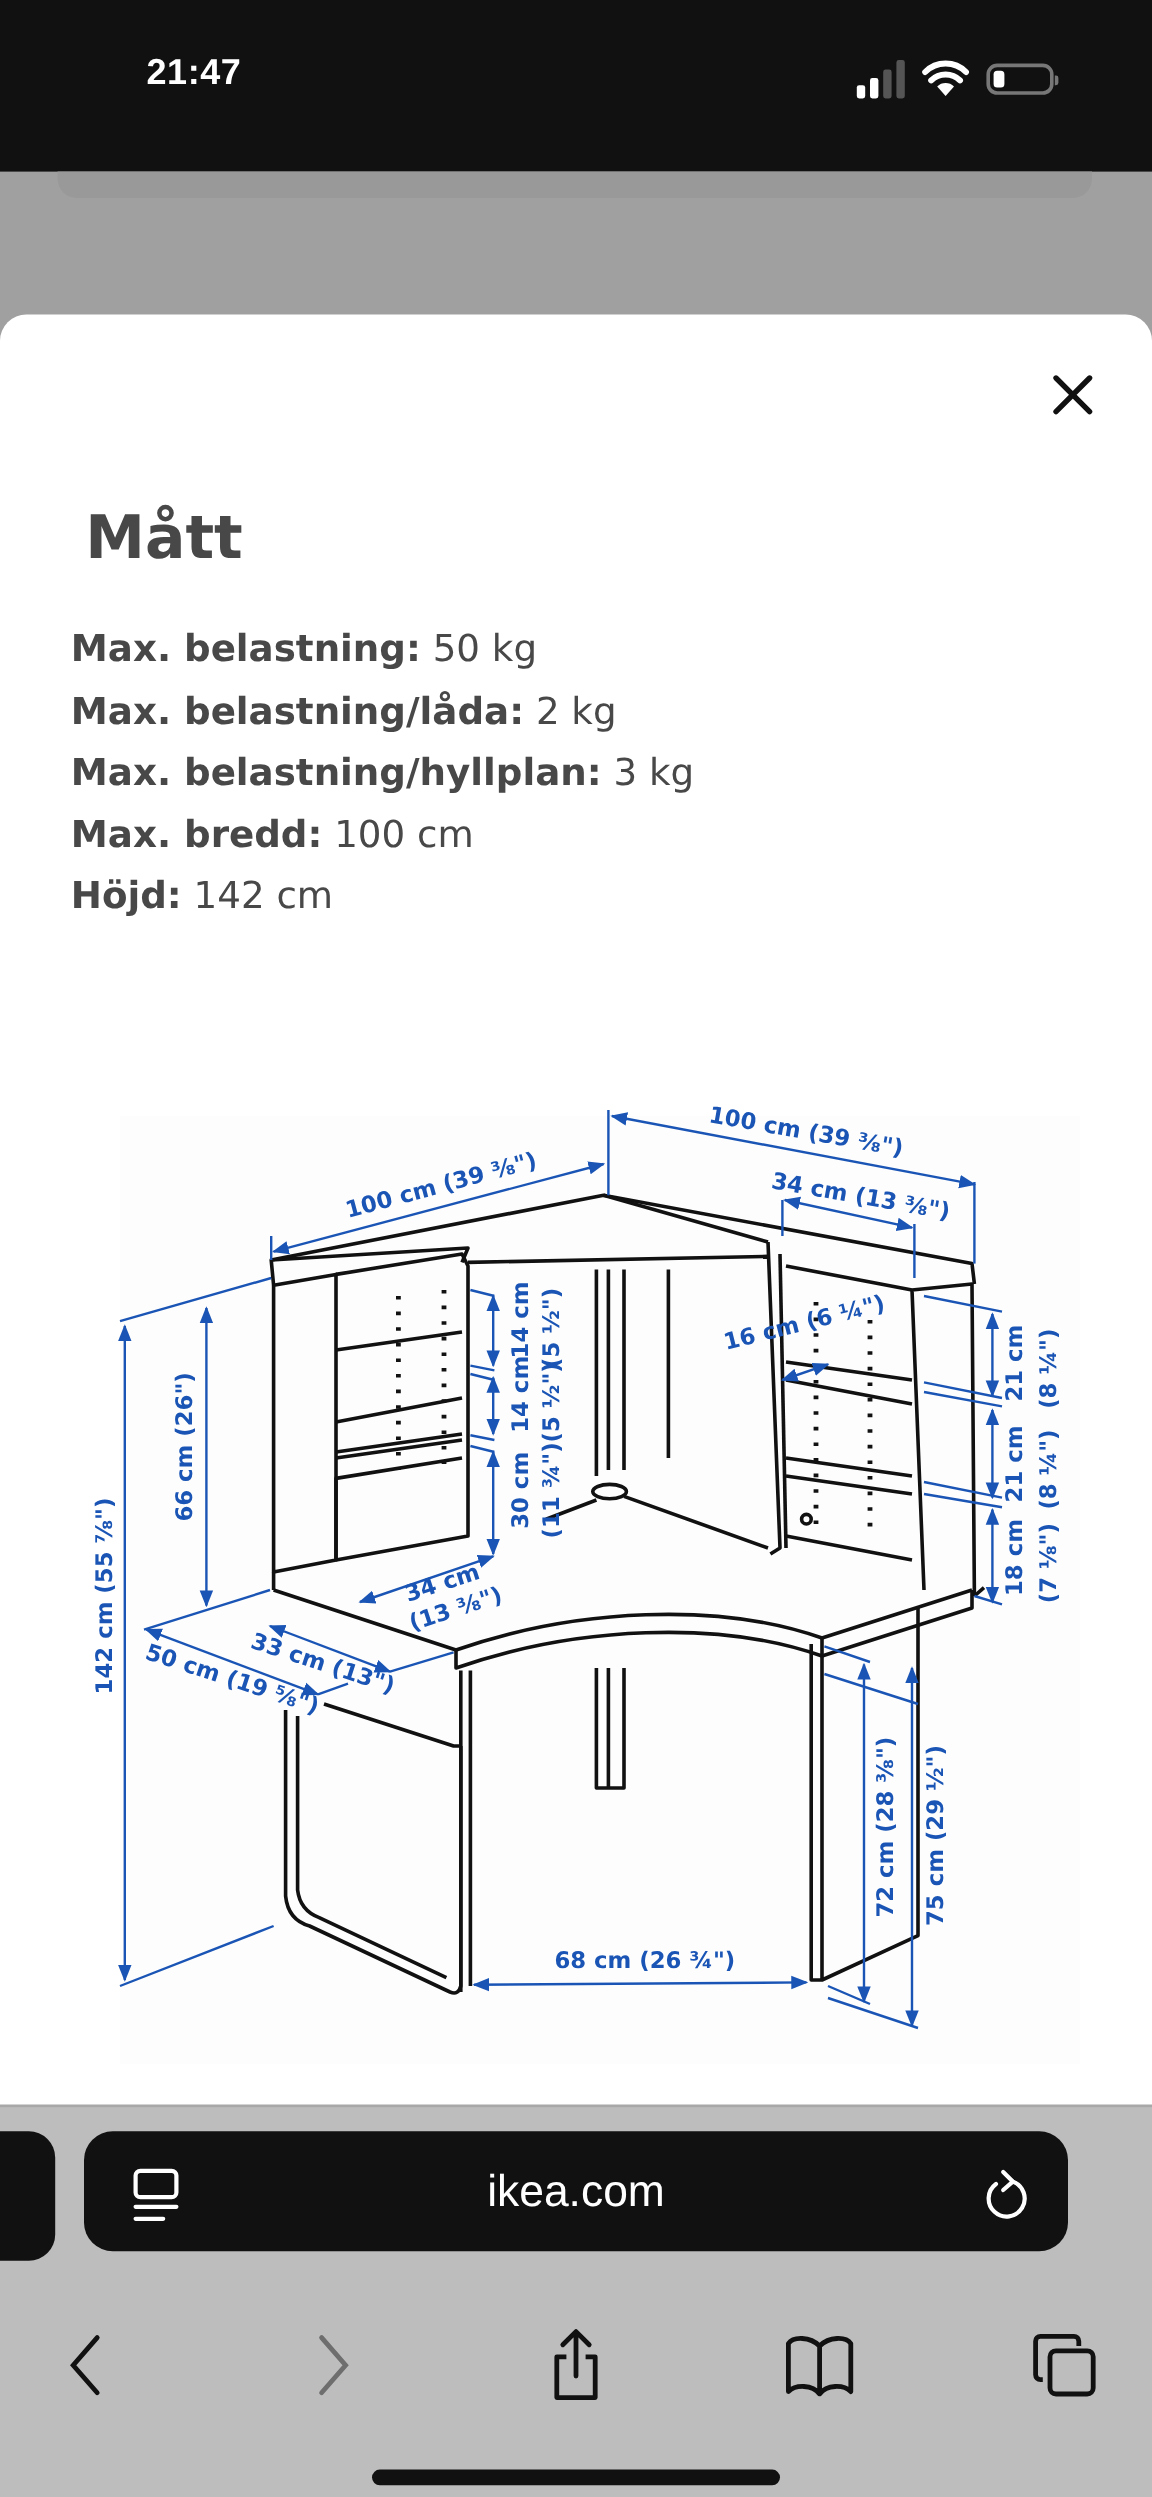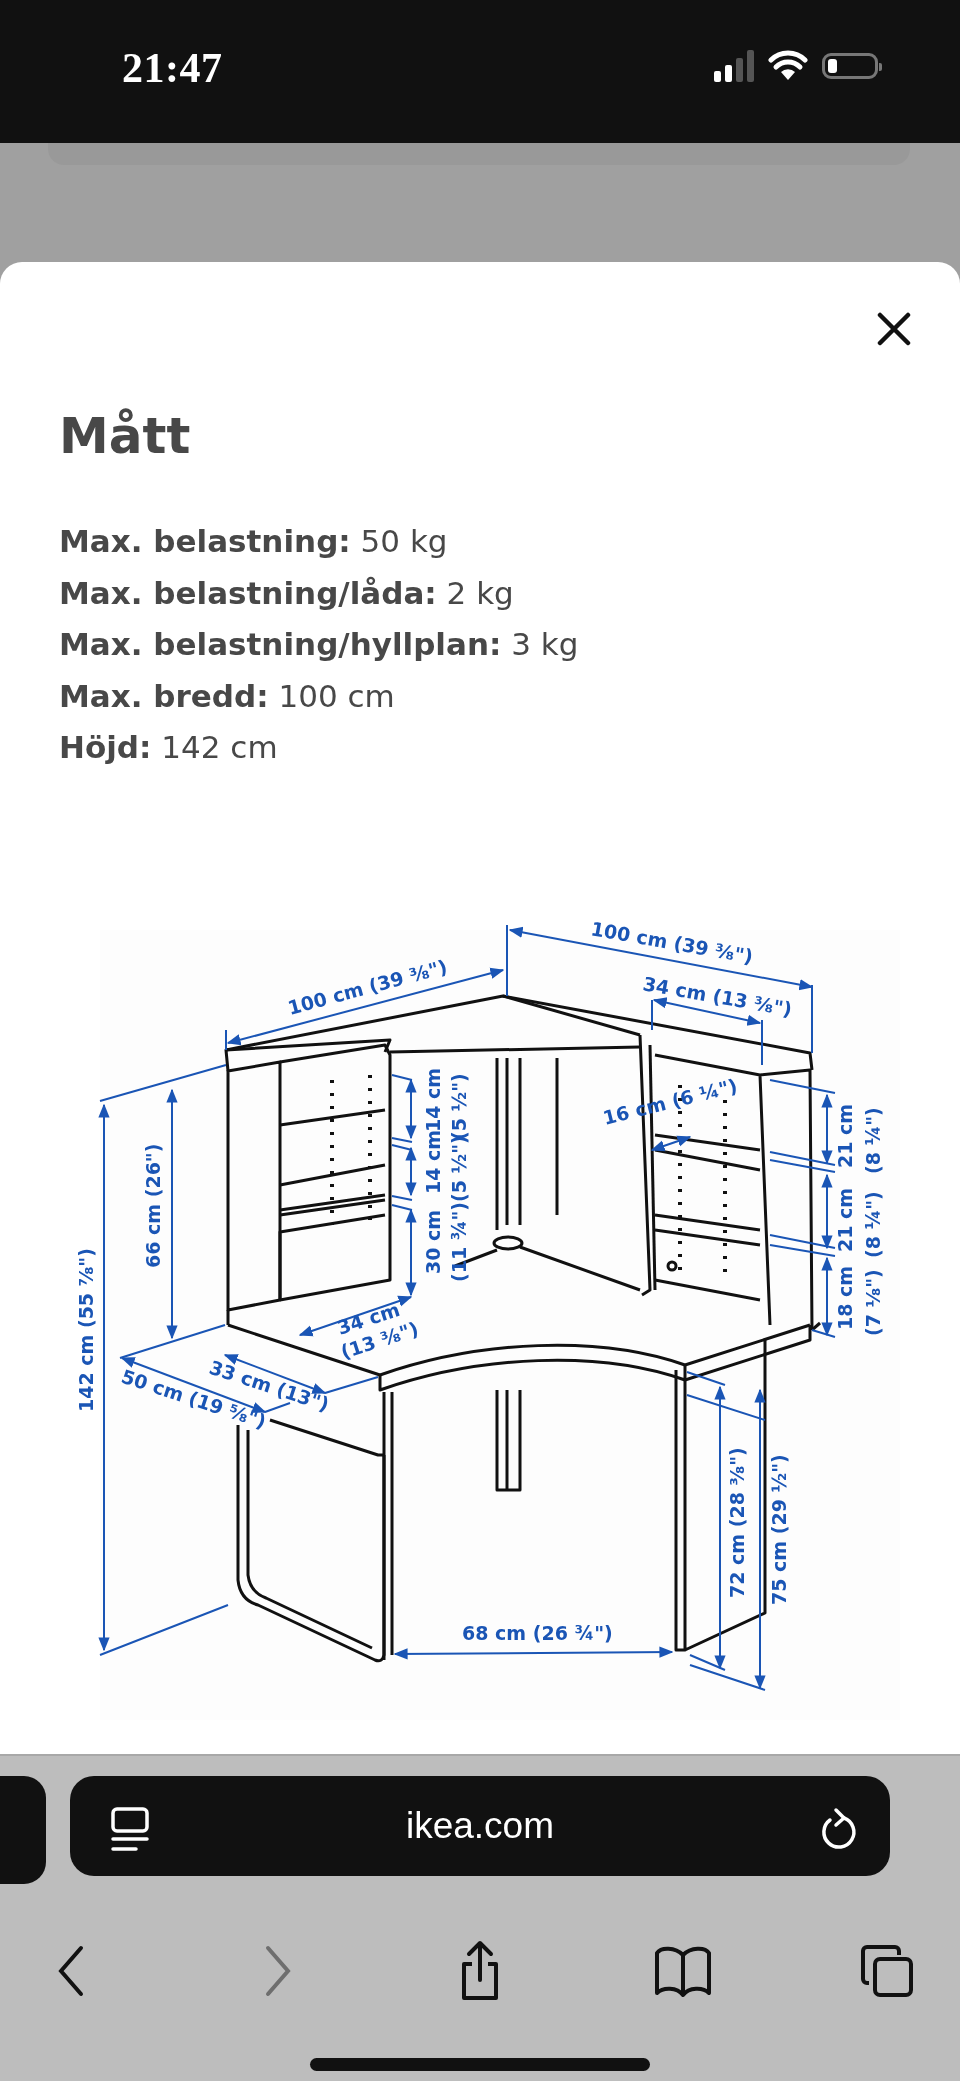--- a/index.html
+++ b/index.html
@@ -7,22 +7,22 @@
     width: 960px; height: 2081px; overflow: hidden; position: relative;
     background: #a0a0a0;
     font-family: "DejaVu Sans", "Liberation Sans", sans-serif;
   }
   
   .status-bar {
     position: absolute; left: 0; top: 0; width: 960px; height: 143px;
     background: #111111; color: #fff;
   }
   .status-time {
-    position: absolute; left: 122px; top: 44px; font-size: 42px; font-weight: 700;
-    font-family: Liberation Serif, serif; letter-spacing: 0.5px;
+    position: absolute; left: 122px; top: 44px; font-size: 30px; font-weight: 700;
+    font-family: Liberation Sans, sans-serif; letter-spacing: 0.5px;
   }
   .status-icons { position: absolute; right: 82px; top: 50px; display: flex; align-items: center; gap: 14px; }
   .signal { display: flex; align-items: flex-end; gap: 4px; height: 32px; }
   .signal span { width: 7px; border-radius: 2px; background: #fff; }
   .signal span.dim { background: #555; }
   .battery {
     width: 56px; height: 26px; border: 3px solid #777; border-radius: 9px; position: relative; box-sizing: border-box;
   }
   .battery::before { content: ""; position: absolute; left: 3px; top: 3px; width: 9px; height: 14px; background: #fff; border-radius: 3px; }
   .battery::after { content: ""; position: absolute; right: -7px; top: 7px; width: 3px; height: 8px; background: #777; border-radius: 0 2px 2px 0; }
@@ -35,21 +35,21 @@
   
   .sheet {
     position: absolute; left: 0; top: 262px; width: 960px; height: 1492px;
     background: #fff; border-radius: 22px 22px 0 0;
   }
   .close-btn {
     position: absolute; right: 44px; top: 45px; width: 44px; height: 44px;
     display: flex; align-items: center; justify-content: center; cursor: pointer;
   }
   .sheet-title {
-    position: absolute; left: 59px; top: 145px; margin: 0;
+    position: absolute; left: 59px; top: 145px; margin: 12px;
     font-size: 50px; font-weight: 700; color: #484848;
     font-family: "DejaVu Sans", sans-serif;
   }
   .specs { position: absolute; left: 59px; top: 254px; list-style: none; margin: 0; padding: 0; }
   .specs li { font-size: 31px; line-height: 51.5px; color: #484848; white-space: nowrap; }
   .specs .k { font-weight: 700; }
   .specs .v { font-weight: 400; }
 
   .diagram { position: absolute; left: 60px; top: 640px; width: 860px; height: 1100px; }
 

